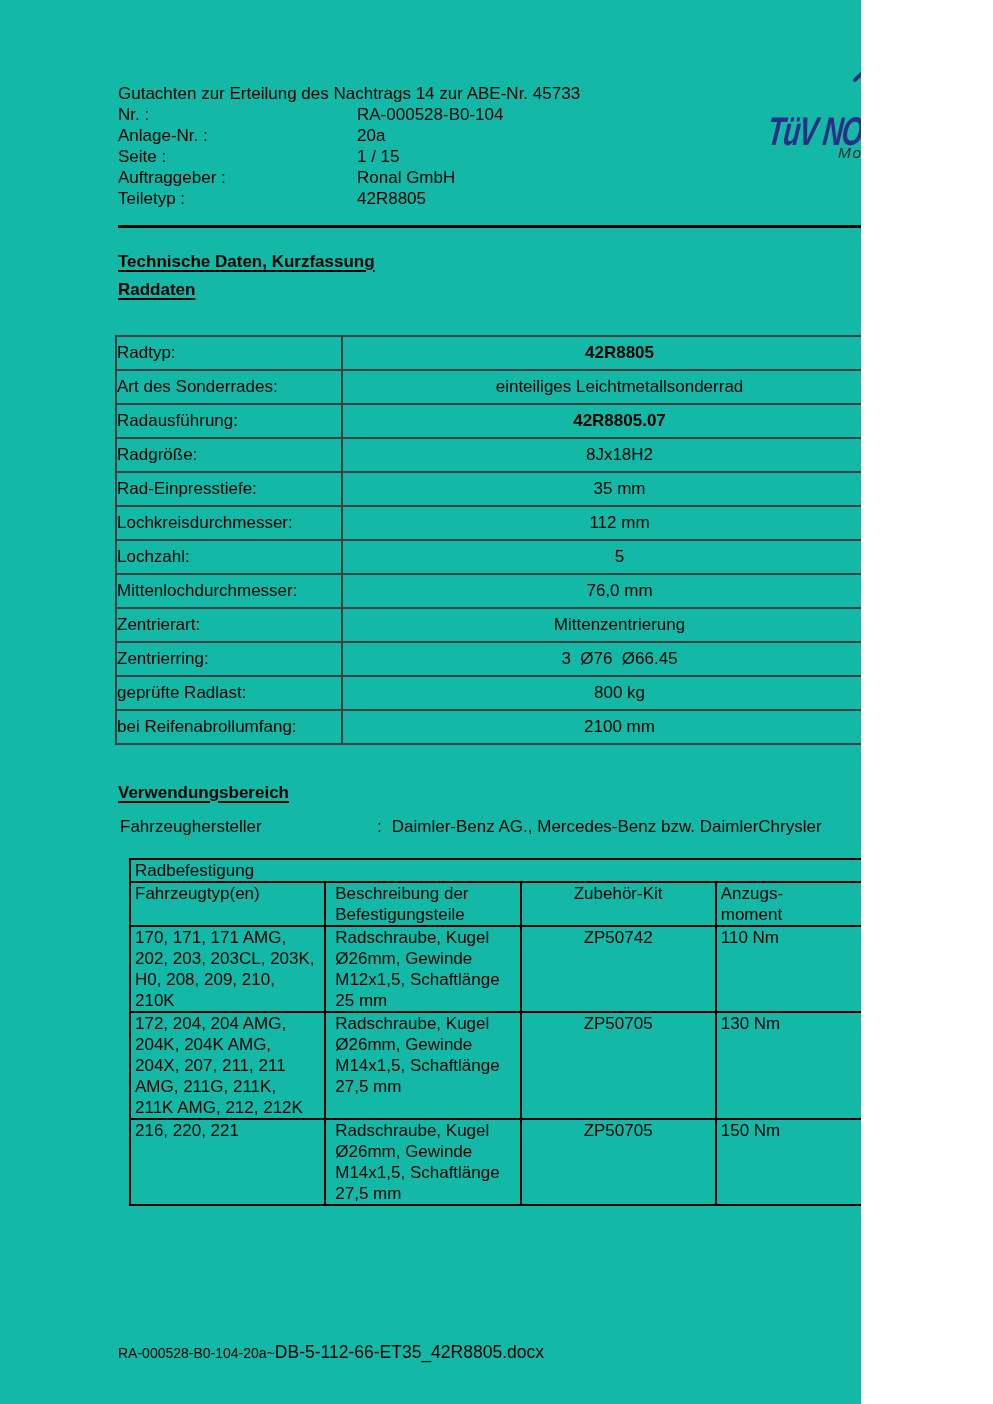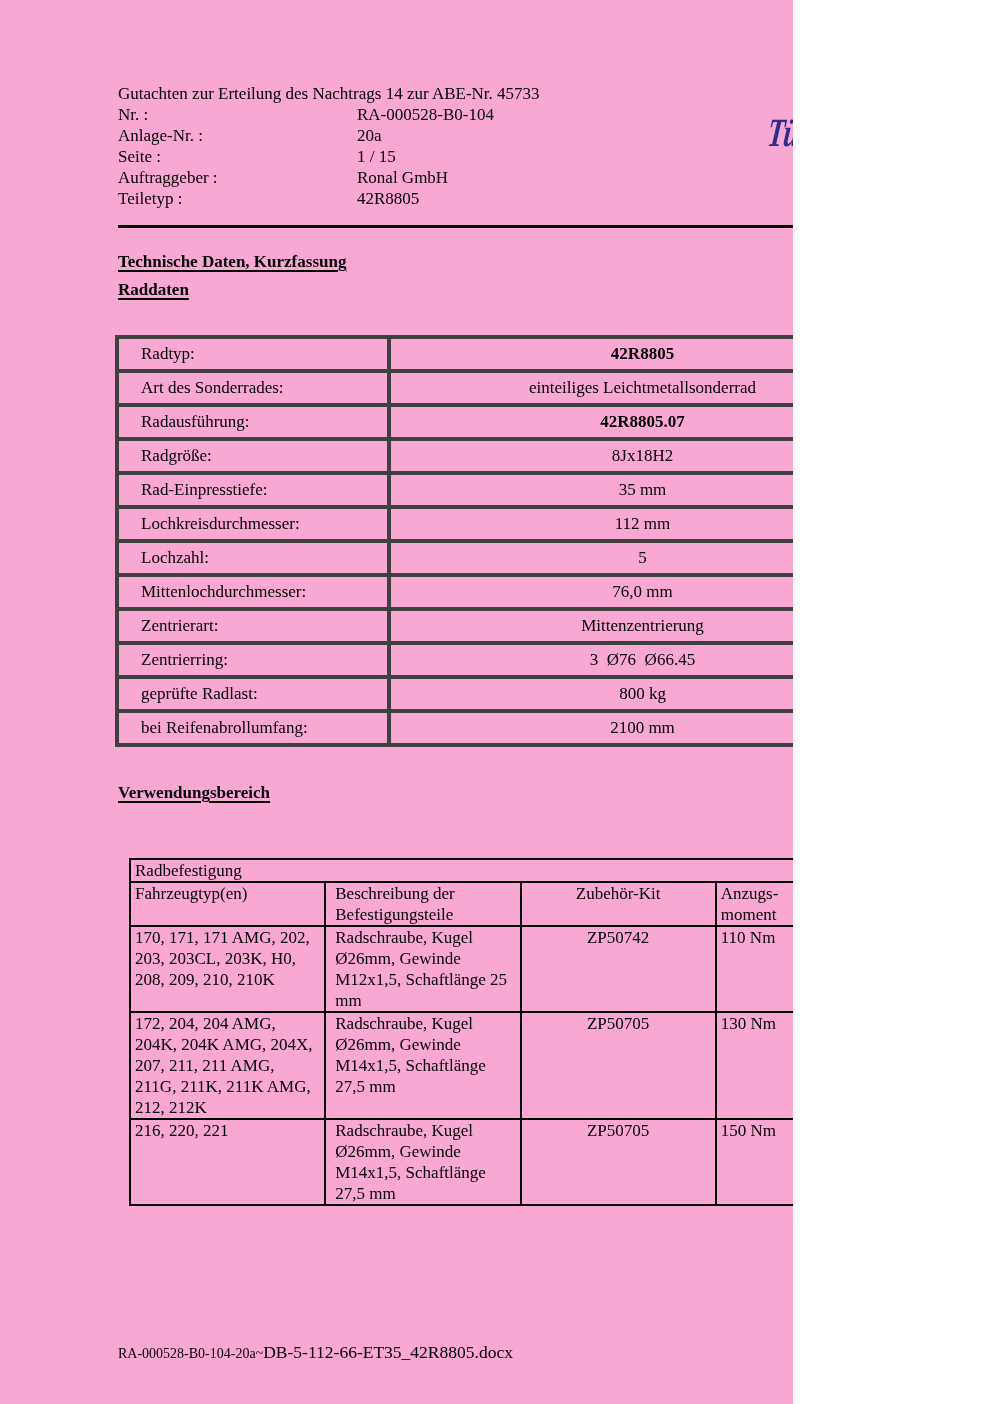--- a/index.html
+++ b/index.html
@@ -1,21 +1,21 @@
 <!DOCTYPE html>
 <html><head>
 <meta charset="utf-8">
 <style>
   html, body { margin: 0; padding: 0; background: #ffffff; }
   .page {
     position: relative;
-    width: 793px;
+    width: 861px;
     height: 1404px;
-    background: #f9a8d4;
-    font-family: Liberation Serif, serif;
+    background: #14b8a6;
+    font-family: Liberation Sans, sans-serif;
     color: #000;
     overflow: hidden;
   }
 
   
   .header-block {
     position: absolute;
     left: 118px;
     top: 83px;
     font-size: 17px;
@@ -79,23 +79,23 @@
   table { border-collapse: collapse; }
   .raddaten {
     position: absolute;
     left: 115px;
     top: 335px;
     width: 783px;
     font-size: 17px;
     table-layout: fixed;
   }
   .raddaten td {
-    border: 4px solid #404040;
+    border: 2px solid #404040;
     height: 30px;
-    padding: 0 22px;
+    padding: 0 0;
     vertical-align: middle;
   }
   .raddaten tr { height: 34px; }
   .raddaten td.lbl { width: 224px; text-align: left; }
   .raddaten td.val { text-align: center; }
 
   
   .hersteller {
     position: absolute;
     left: 120px;
@@ -233,20 +233,23 @@
           <td class="val">800 kg</td>
         </tr>
       <tr>
           <td class="lbl">bei Reifenabrollumfang:</td>
           <td class="val">2100 mm</td>
         </tr>
     </tbody>
   </table>
 
   <div class="heading h-verw">Verwendungsbereich</div>
+  <div class="hersteller">
+    <span class="hl">Fahrzeughersteller</span><span>:</span><span class="hv">Daimler-Benz AG., Mercedes-Benz bzw. DaimlerChrysler</span>
+  </div>
 
   <table class="befestigung">
     <tbody>
       <tr class="title-row">
         <td colspan="4">Radbefestigung</td>
       </tr>
       <tr class="head-row">
         <td class="c1">Fahrzeugtyp(en)</td>
         <td class="c2">Beschreibung der Befestigungsteile</td>
         <td class="c3">Zubehör-Kit</td>

